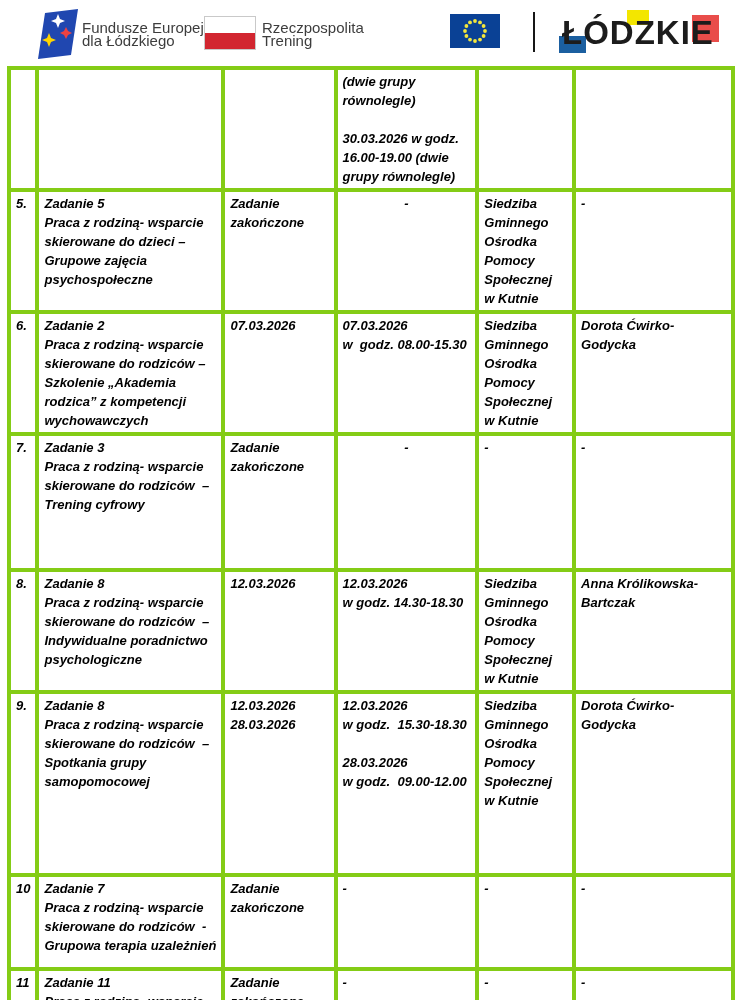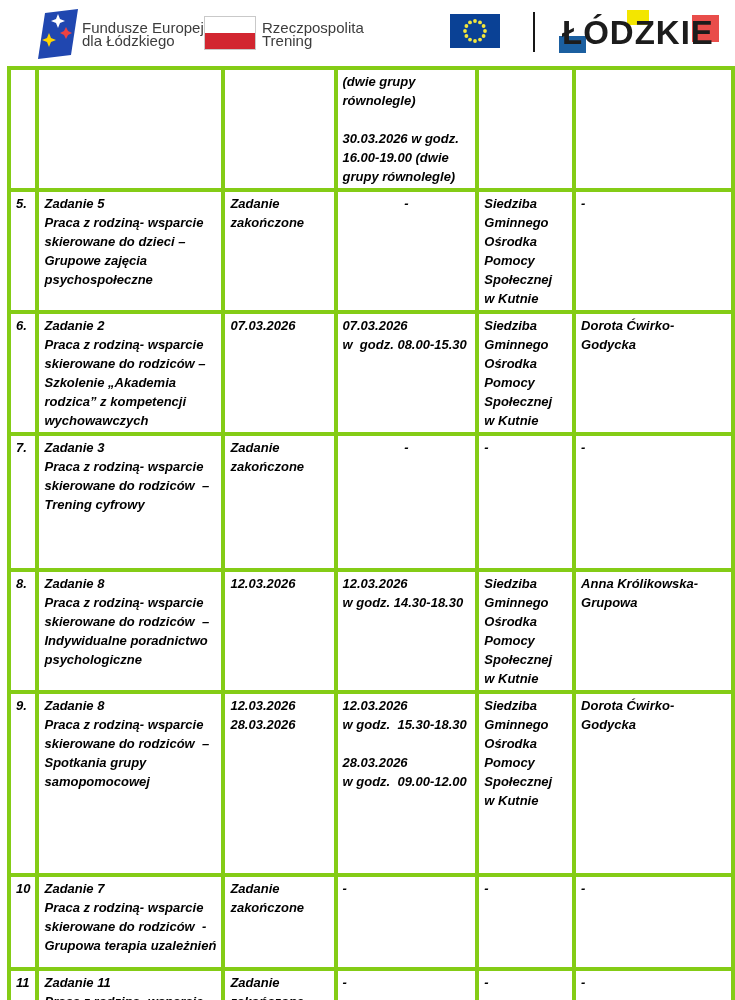--- a/index.html
+++ b/index.html
@@ -182,21 +182,21 @@
       <td>12.03.2026</td>
       <td>12.03.2026
 w godz. 14.30-18.30</td>
       <td>Siedziba
 Gminnego
 Ośrodka
 Pomocy
 Społecznej
 w Kutnie</td>
       <td>Anna Królikowska-
-Grupowa</td>
+Bartczak</td>
     </tr>
     <tr style="height:183px;">
       <td class="num">9.</td>
       <td>Zadanie 8
 Praca z rodziną- wsparcie
 skierowane do rodziców  –
 Spotkania grupy
 samopomocowej</td>
       <td>12.03.2026
 28.03.2026</td>

